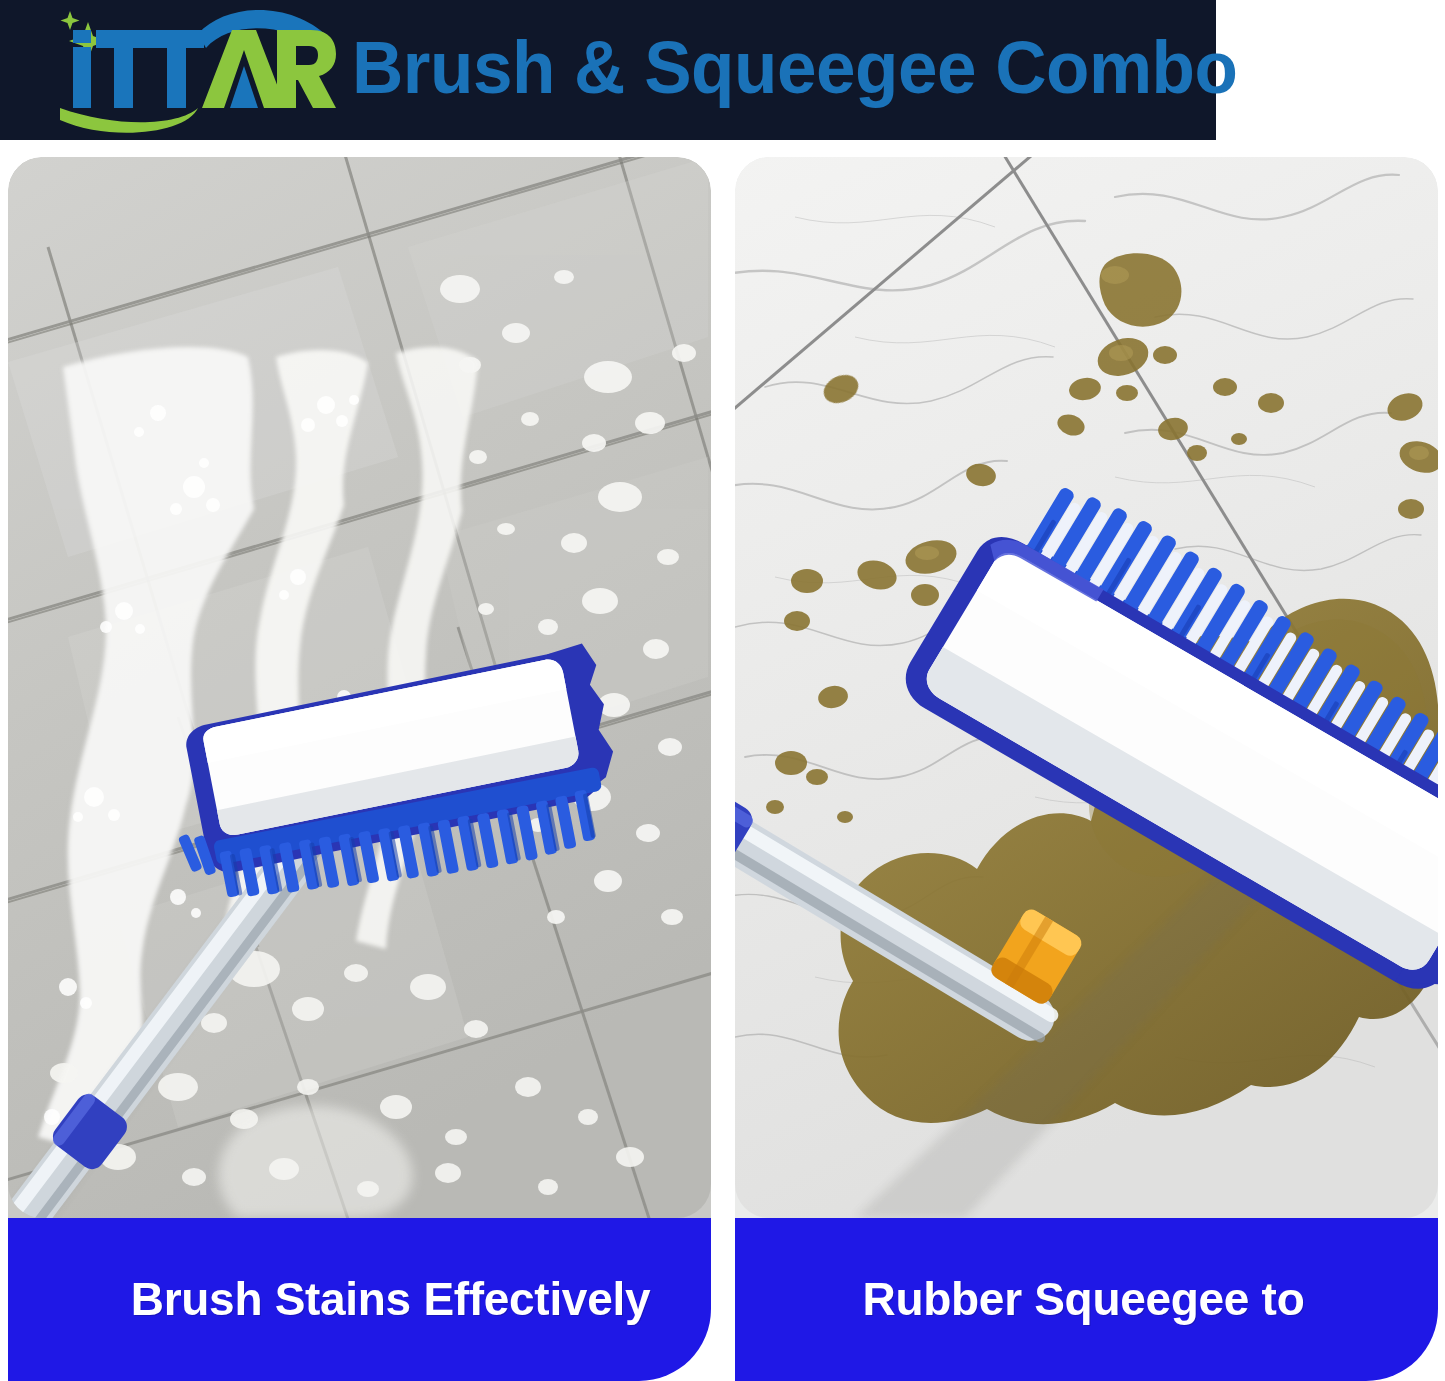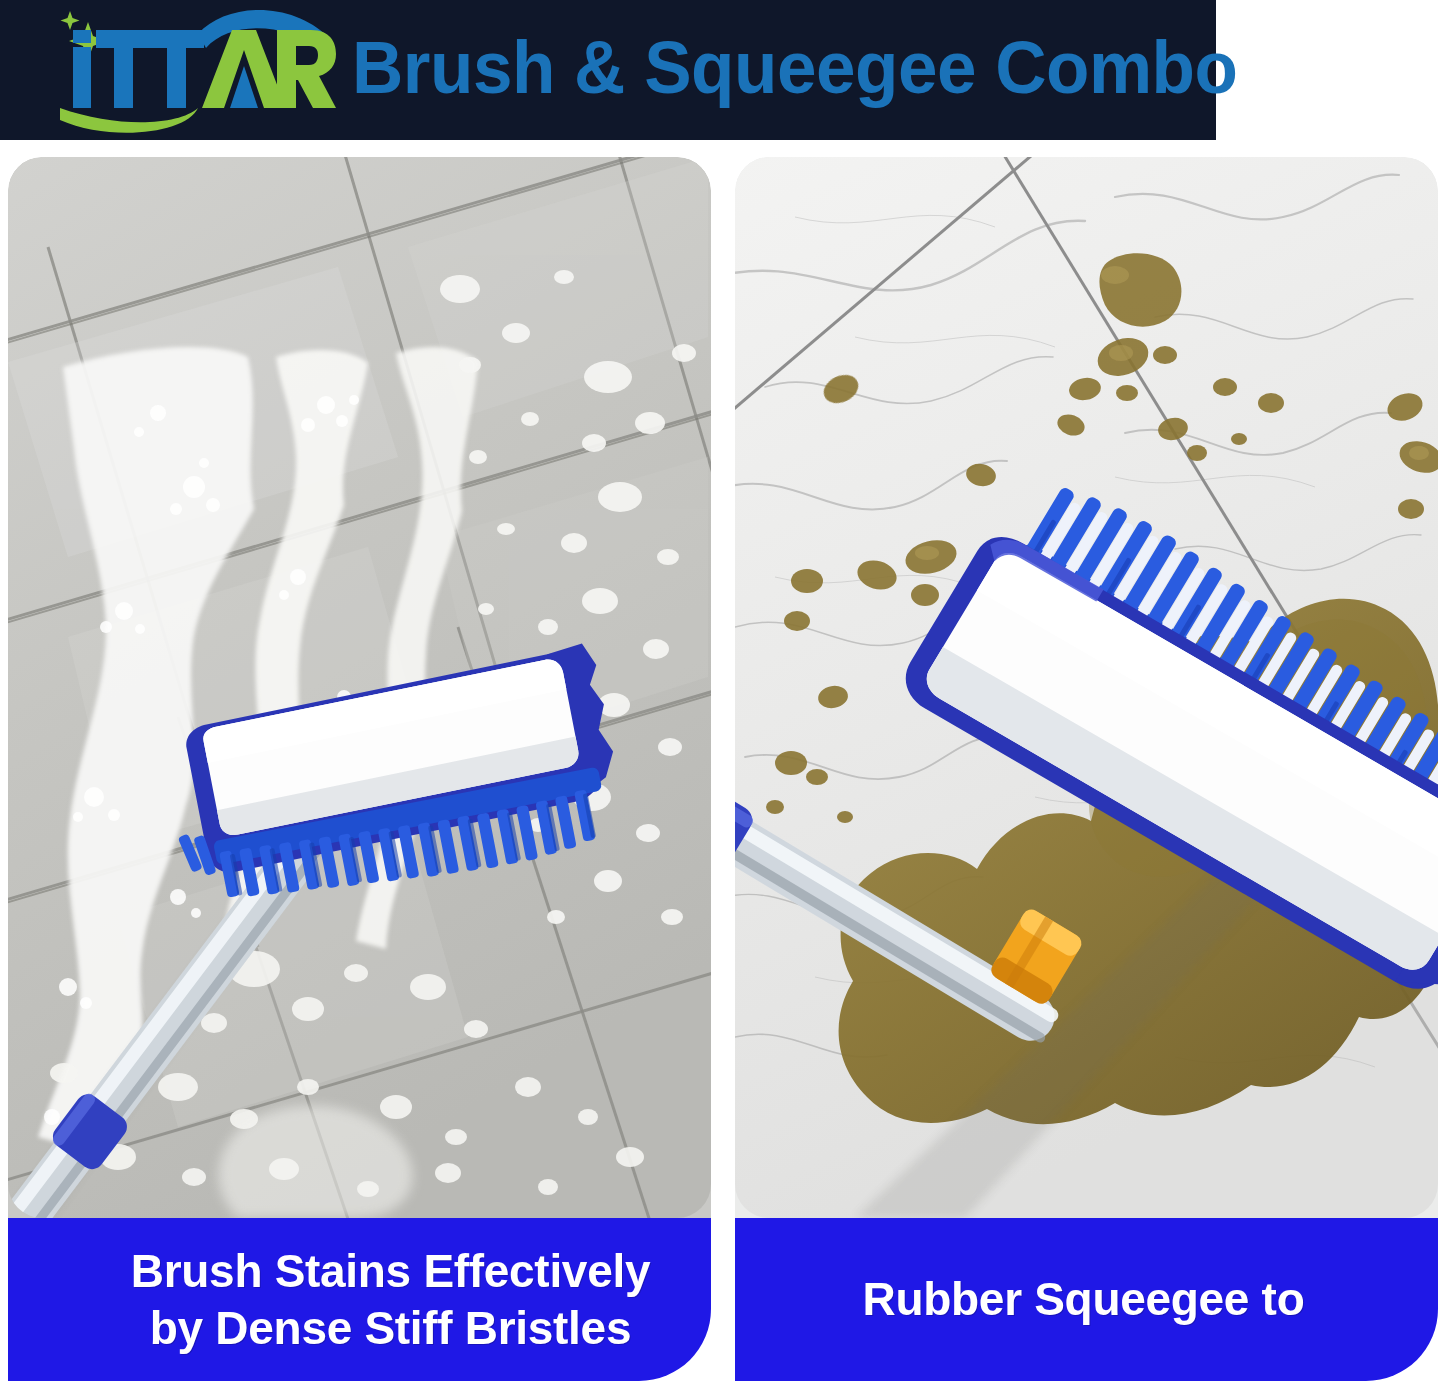--- a/index.html
+++ b/index.html
@@ -353,21 +353,20 @@
               </g>
             </g>
           </g>
         </g>
       </svg>
     </div>
   </div>
 
   <div class="caption" id="caption-left">
     <span class="cap-line">Brush Stains Effectively</span>
-    <span class="cap-line">by Dense Stiff Bristles</span>
   </div>
 </div>
 
 <div class="panel" id="panel-right">
 
   <div class="photo" id="photo-right">
     <div id="marblefloor" class="noclick">
       <svg width="703" height="1061" viewBox="0 0 703 1061" preserveAspectRatio="none" xmlns="http://www.w3.org/2000/svg">
         <defs>
           <linearGradient id="marbG" x1="0" y1="0" x2="0.3" y2="1">

